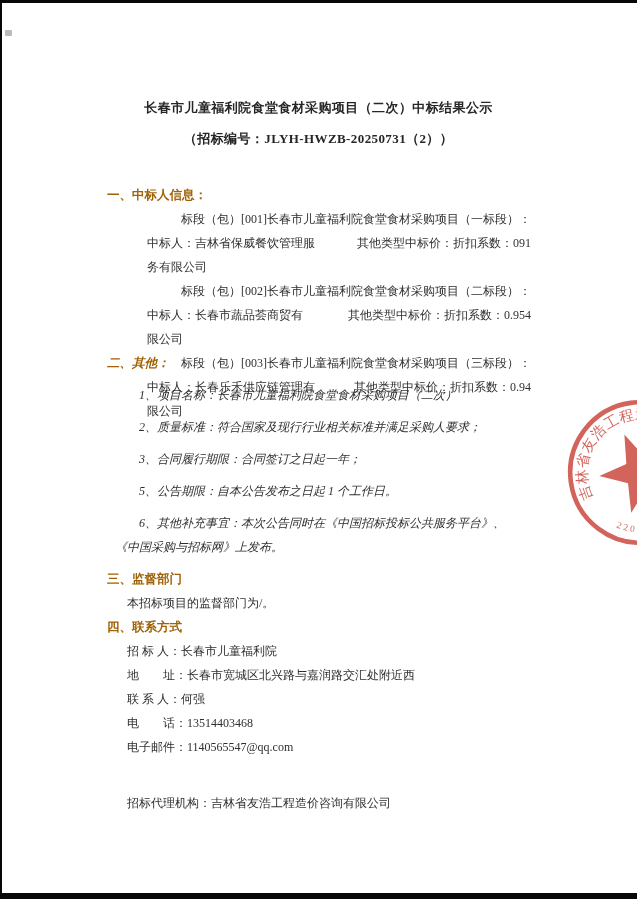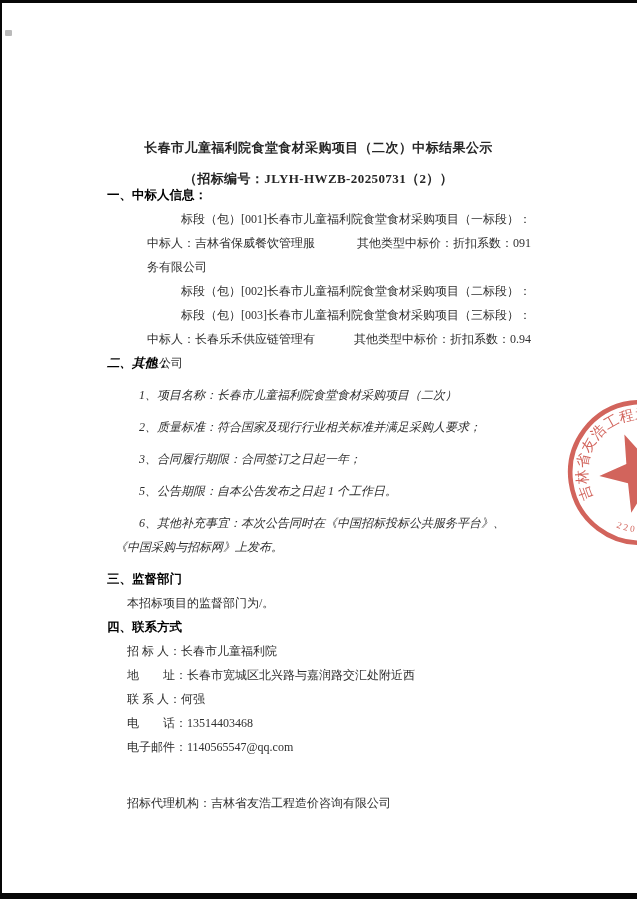--- a/index.html
+++ b/index.html
@@ -15,32 +15,32 @@
   .edge { position:absolute; background:#070707; }
   .edge-top    { left:0; top:0; width:637px; height:3px; }
   .edge-left   { left:0; top:0; width:2px; height:899px; }
   .edge-bottom { left:0; top:893px; width:637px; height:6px; }
   .speck { position:absolute; left:5px; top:30px; width:7px; height:6px;
            background:#a9a9a9; opacity:.8; border-radius:1px; }
 
   .title-block {
     position:absolute; top:92px; left:0; width:637px;
     text-align:center; font-size:13px; font-weight:600;
-    line-height:31px; color:#262626; letter-spacing:.4px;margin-top:40px;
+    line-height:31px; color:#262626; letter-spacing:.4px;
   }
 
   .content {
     position:absolute; left:107px; width:424px;
     font-size:12px; line-height:24px;
   }
   #sec-winners { top:183px; }
   #sec-others  { top:351px;font-style:italic; }
   #sec-last    { top:567px; }
 
-  .sec-heading { font-weight:bold; color:#000000; font-size:12.5px; }
+  .sec-heading { font-weight:bold; color:#a16207; font-size:12.5px; }
   .lot-line    { padding-left:20px;text-align:right; }
   .winner-line { padding-left:40px; display:flex; }
   .winner-price{ margin-left:34px; white-space:nowrap; }
   .item        { text-indent:2em; margin:8px; }
   .body-line   { padding-left:20px; }
   .contact-row { padding-left:20px; }
   .contact-row .lbl { white-space:pre;text-align:right; }
   .agency-line { padding-left:20px; margin-top:32px; }
 
   .seal {
@@ -67,20 +67,24 @@
 <div class="content" id="sec-winners">
   <div class="sec-heading">一、中标人信息：</div>
 
   <div class="lot-line">标段（包）[001]长春市儿童福利院食堂食材采购项目（一标段）：</div>
   <div class="winner-line">
     <span>中标人：吉林省保威餐饮管理服务有限公司</span>
     <span class="winner-price">其他类型中标价：折扣系数：091</span>
   </div>
 
   <div class="lot-line">标段（包）[002]长春市儿童福利院食堂食材采购项目（二标段）：</div>
+  <div class="winner-line">
+    <span>中标人：长春市蔬品荟商贸有限公司</span>
+    <span class="winner-price">其他类型中标价：折扣系数：0.954</span>
+  </div>
 
   <div class="lot-line">标段（包）[003]长春市儿童福利院食堂食材采购项目（三标段）：</div>
   <div class="winner-line">
     <span>中标人：长春乐禾供应链管理有限公司</span>
     <span class="winner-price">其他类型中标价：折扣系数：0.94</span>
   </div>
 </div>
 
 <div class="content" id="sec-others">
   <div class="sec-heading">二、其他：</div>

